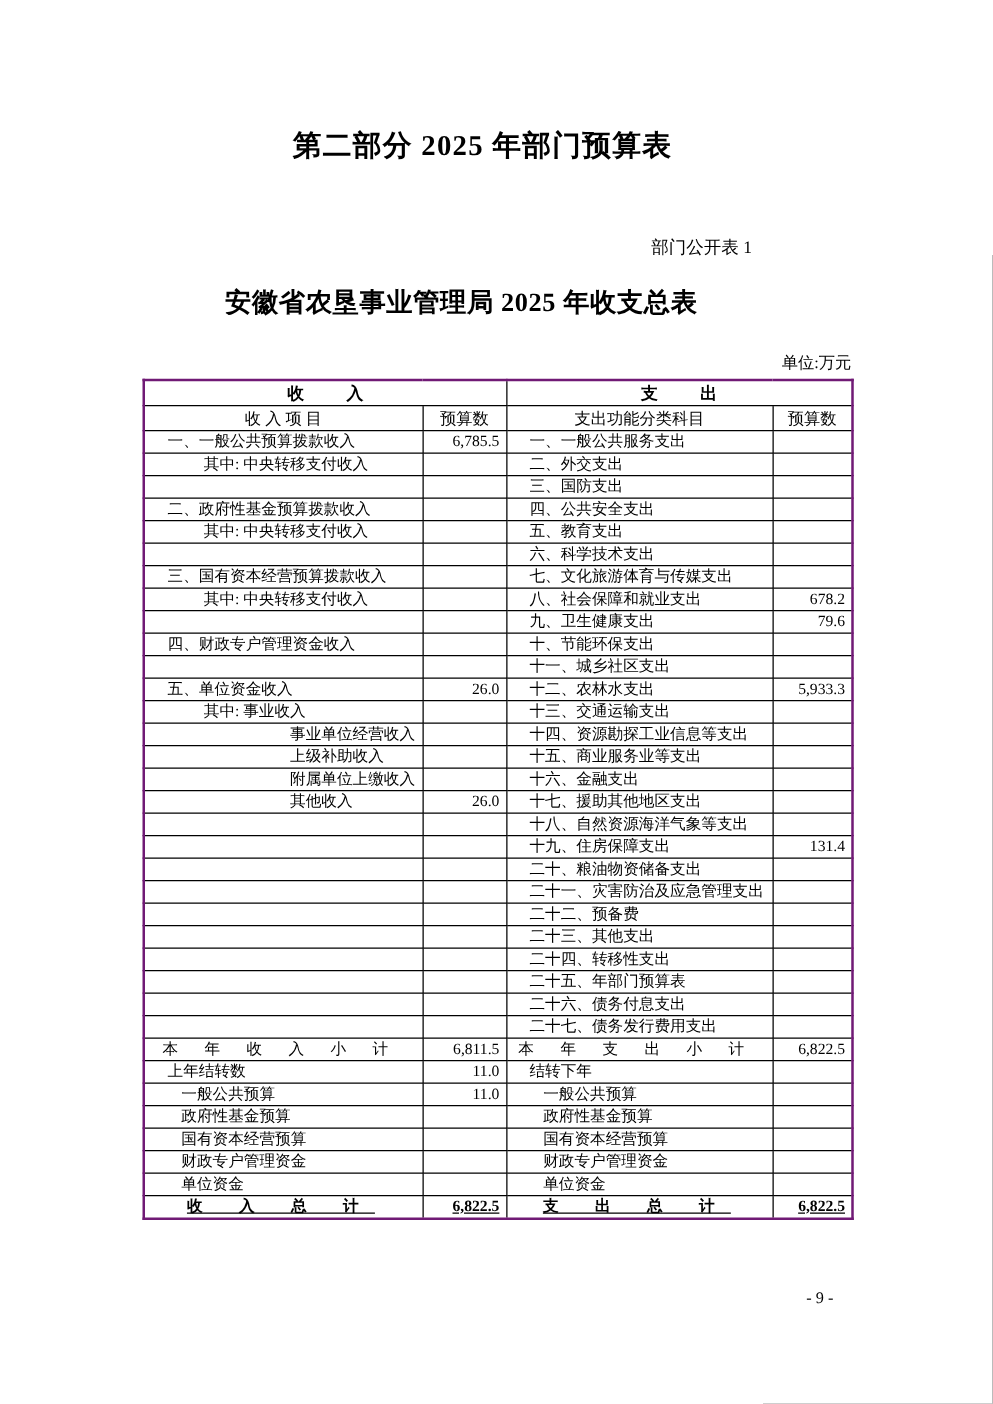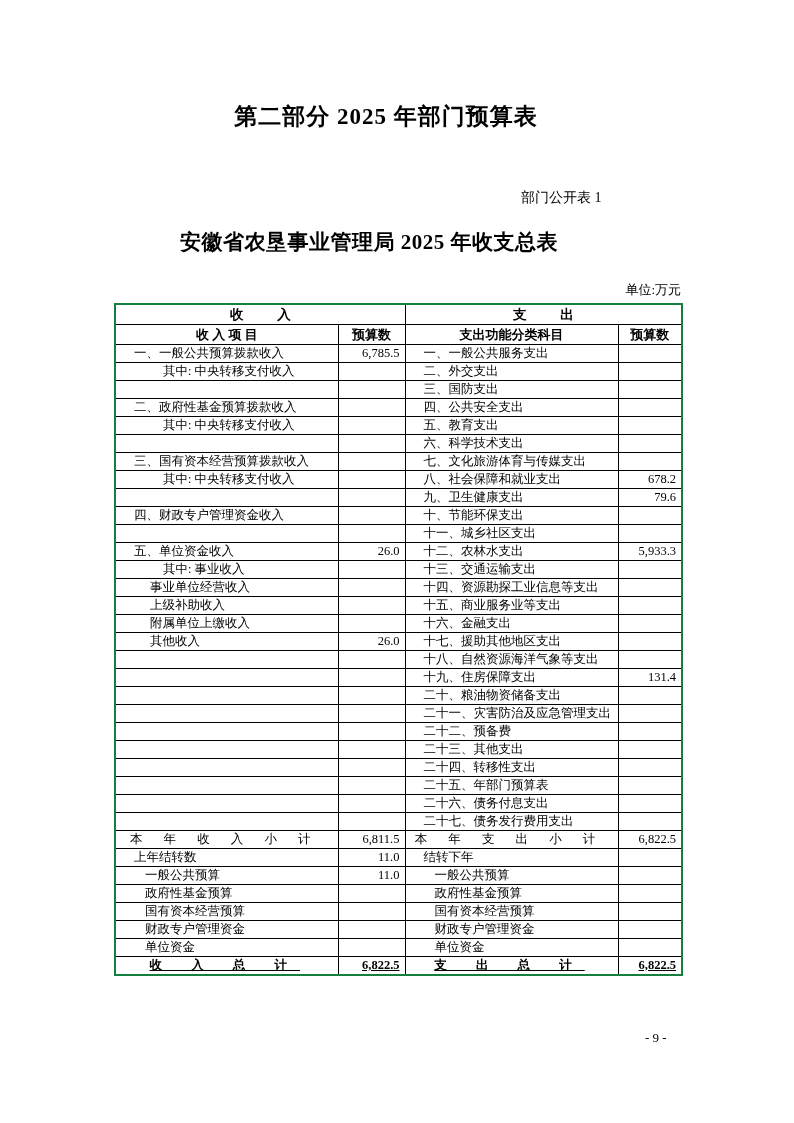--- a/index.html
+++ b/index.html
@@ -48,48 +48,48 @@
     font-size: 13px;
     white-space: pre;
   }
   table.budget-table {
     position: absolute;
     top: 303px;
     left: 114px;
     width: 567px;
     border-collapse: collapse;
     table-layout: fixed;
-    border: 2px solid #15803d;
+    border: 2px solid #701a75;
   }
   .budget-table th, .budget-table td {
     border: 1px solid #000;
     font-size: 12.5px;
     line-height: 17px;
     height: 18px;
     padding: 0 4px;
     white-space: pre;
     overflow: hidden;
     font-weight: normal;
   }
   .budget-table thead tr.h1 th {
     font-weight: bold;
     text-align: center;
     font-size: 13.5px;
     height: 20px;
   }
   .budget-table thead tr.h2 th {
-    font-weight: bold;
+    font-weight: normal;
     text-align: center;
     font-size: 13px;
     height: 20px;
   }
   .budget-table td.val { text-align: right; padding-right: 5px; }
   .budget-table td.ind0 { padding-left: 18px; }
   .budget-table td.ind1 { padding-left: 47px; }
-  .budget-table td.ind2 { padding-left: 34px; }
+  .budget-table td.ind2 { padding-left: 116px; }
   .budget-table td.ind3 { padding-left: 29px; }
   .budget-table tr.subtotal td.item {
     text-align: center;
     padding-left: 0;
     letter-spacing: 9px;
   }
   .budget-table tr.total td {
     font-weight: bold;
     text-decoration: underline;
   }

